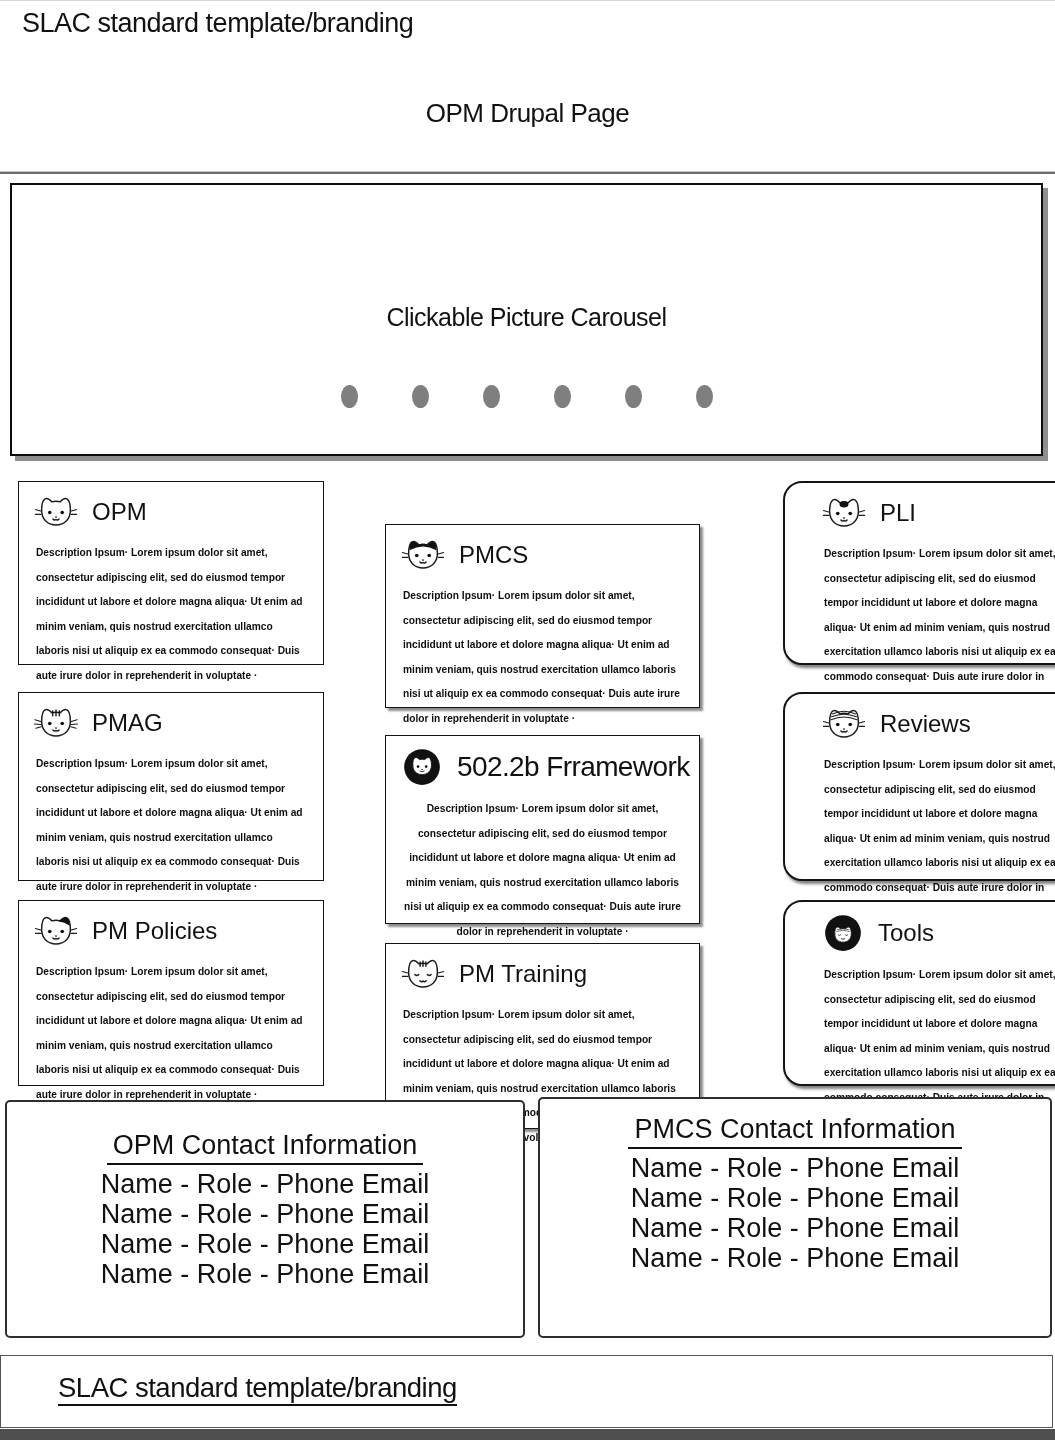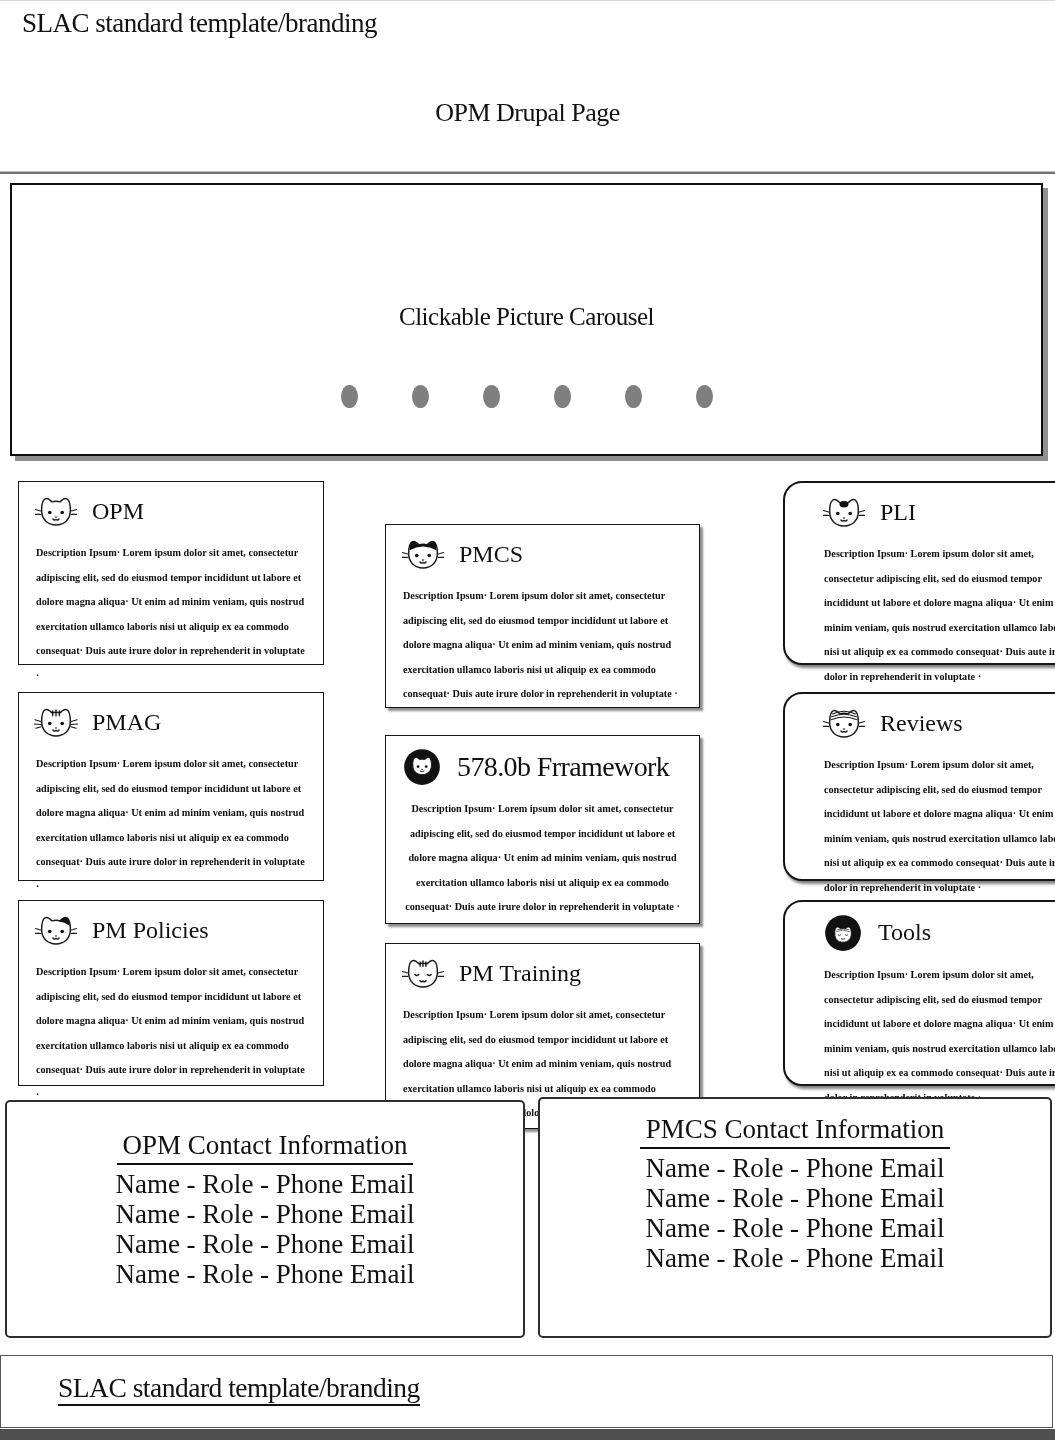--- a/index.html
+++ b/index.html
@@ -1,17 +1,17 @@
 <!DOCTYPE html>
 <html><head>
 <meta charset="utf-8">
 <style>
   html,body{margin:0;padding:0;background:#fff;}
   #page{position:relative;width:1055px;height:1440px;background:#fff;overflow:hidden;
-        font-family:Liberation Serif, serif;color:#111;}
+        font-family:Liberation Sans, sans-serif;color:#111;}
   .topline{position:absolute;left:0;top:0;width:100%;height:1px;background:#d9d9d9;}
 
   
   .brand{position:absolute;left:22px;top:8px;font-size:27px;letter-spacing:-.5px;}
   .page-title{position:absolute;left:0;top:98px;width:100%;text-align:center;font-size:26px;letter-spacing:-.5px;}
   .header-divider{position:absolute;left:0;top:171px;width:100%;height:2px;background:#6e6e6e;border-top:1px solid #c0c0c0;}
 
   
   .carousel{position:absolute;left:10px;top:183px;width:1029px;height:269px;background:#fff;
             border:2px solid #0d0d0d;box-shadow:5px 5px 0 #8f8f8f;}
@@ -147,21 +147,21 @@
       <svg class="cat cat-icon" width="44" height="42" viewBox="0 0 48 42">
         <circle class="ink" cx="24" cy="21" r="19.5"></circle>
         <g transform="translate(7.8,7.2) scale(0.68)">
           <path class="ln headfill" d="M9 17.5 C9 11.5 10 6.8 12.6 5.4 C15 4.1 18.2 6.8 19.6 8.4 C22.4 7.6 25.6 7.6 28.4 8.4 C29.8 6.8 33 4.1 35.4 5.4 C38 6.8 39 11.5 39 17.5 C39 26.5 32.8 32.5 24 32.5 C15.2 32.5 9 26.5 9 17.5 Z"></path>
           <circle class="ink" cx="17.5" cy="19.5" r="2.2"></circle>
             <circle class="ink" cx="30.5" cy="19.5" r="2.2"></circle>
           <path class="ink" d="M22.4 23.6 L25.6 23.6 L24 25.6 Z"></path>
           <path class="ln" d="M20.8 27 Q24 29.4 27.2 27"></path>
         </g>
       </svg>
-      <div class="card-title t-long">578.0b Frramework</div>
+      <div class="card-title t-long">502.2b Frramework</div>
     </div>
     <div class="desc desc-center">Description Ipsum· Lorem ipsum dolor sit amet, consectetur adipiscing elit, sed do eiusmod tempor incididunt ut labore et dolore magna aliqua· Ut enim ad minim veniam, quis nostrud exercitation ullamco laboris nisi ut aliquip ex ea commodo consequat· Duis aute irure dolor in reprehenderit in voluptate ·</div>
   </div>
 
   <div class="card c3 r2">
     <div class="ch">
       <svg class="cat cat-icon" width="46" height="40" viewBox="0 0 48 38">
         <path class="ln headfill" d="M9 17.5 C9 11.5 10 6.8 12.6 5.4 C15 4.1 18.2 6.8 19.6 8.4 C22.4 7.6 25.6 7.6 28.4 8.4 C29.8 6.8 33 4.1 35.4 5.4 C38 6.8 39 11.5 39 17.5 C39 26.5 32.8 32.5 24 32.5 C15.2 32.5 9 26.5 9 17.5 Z"></path>
         <path class="ln-thin" d="M12 8.5 Q24 3 36 8.5 M11 11.5 Q24 6 37 11.5 M10.5 14.5 Q24 9 37.5 14.5"></path>
         <circle class="ink" cx="17.5" cy="19.5" r="1.9"></circle>

